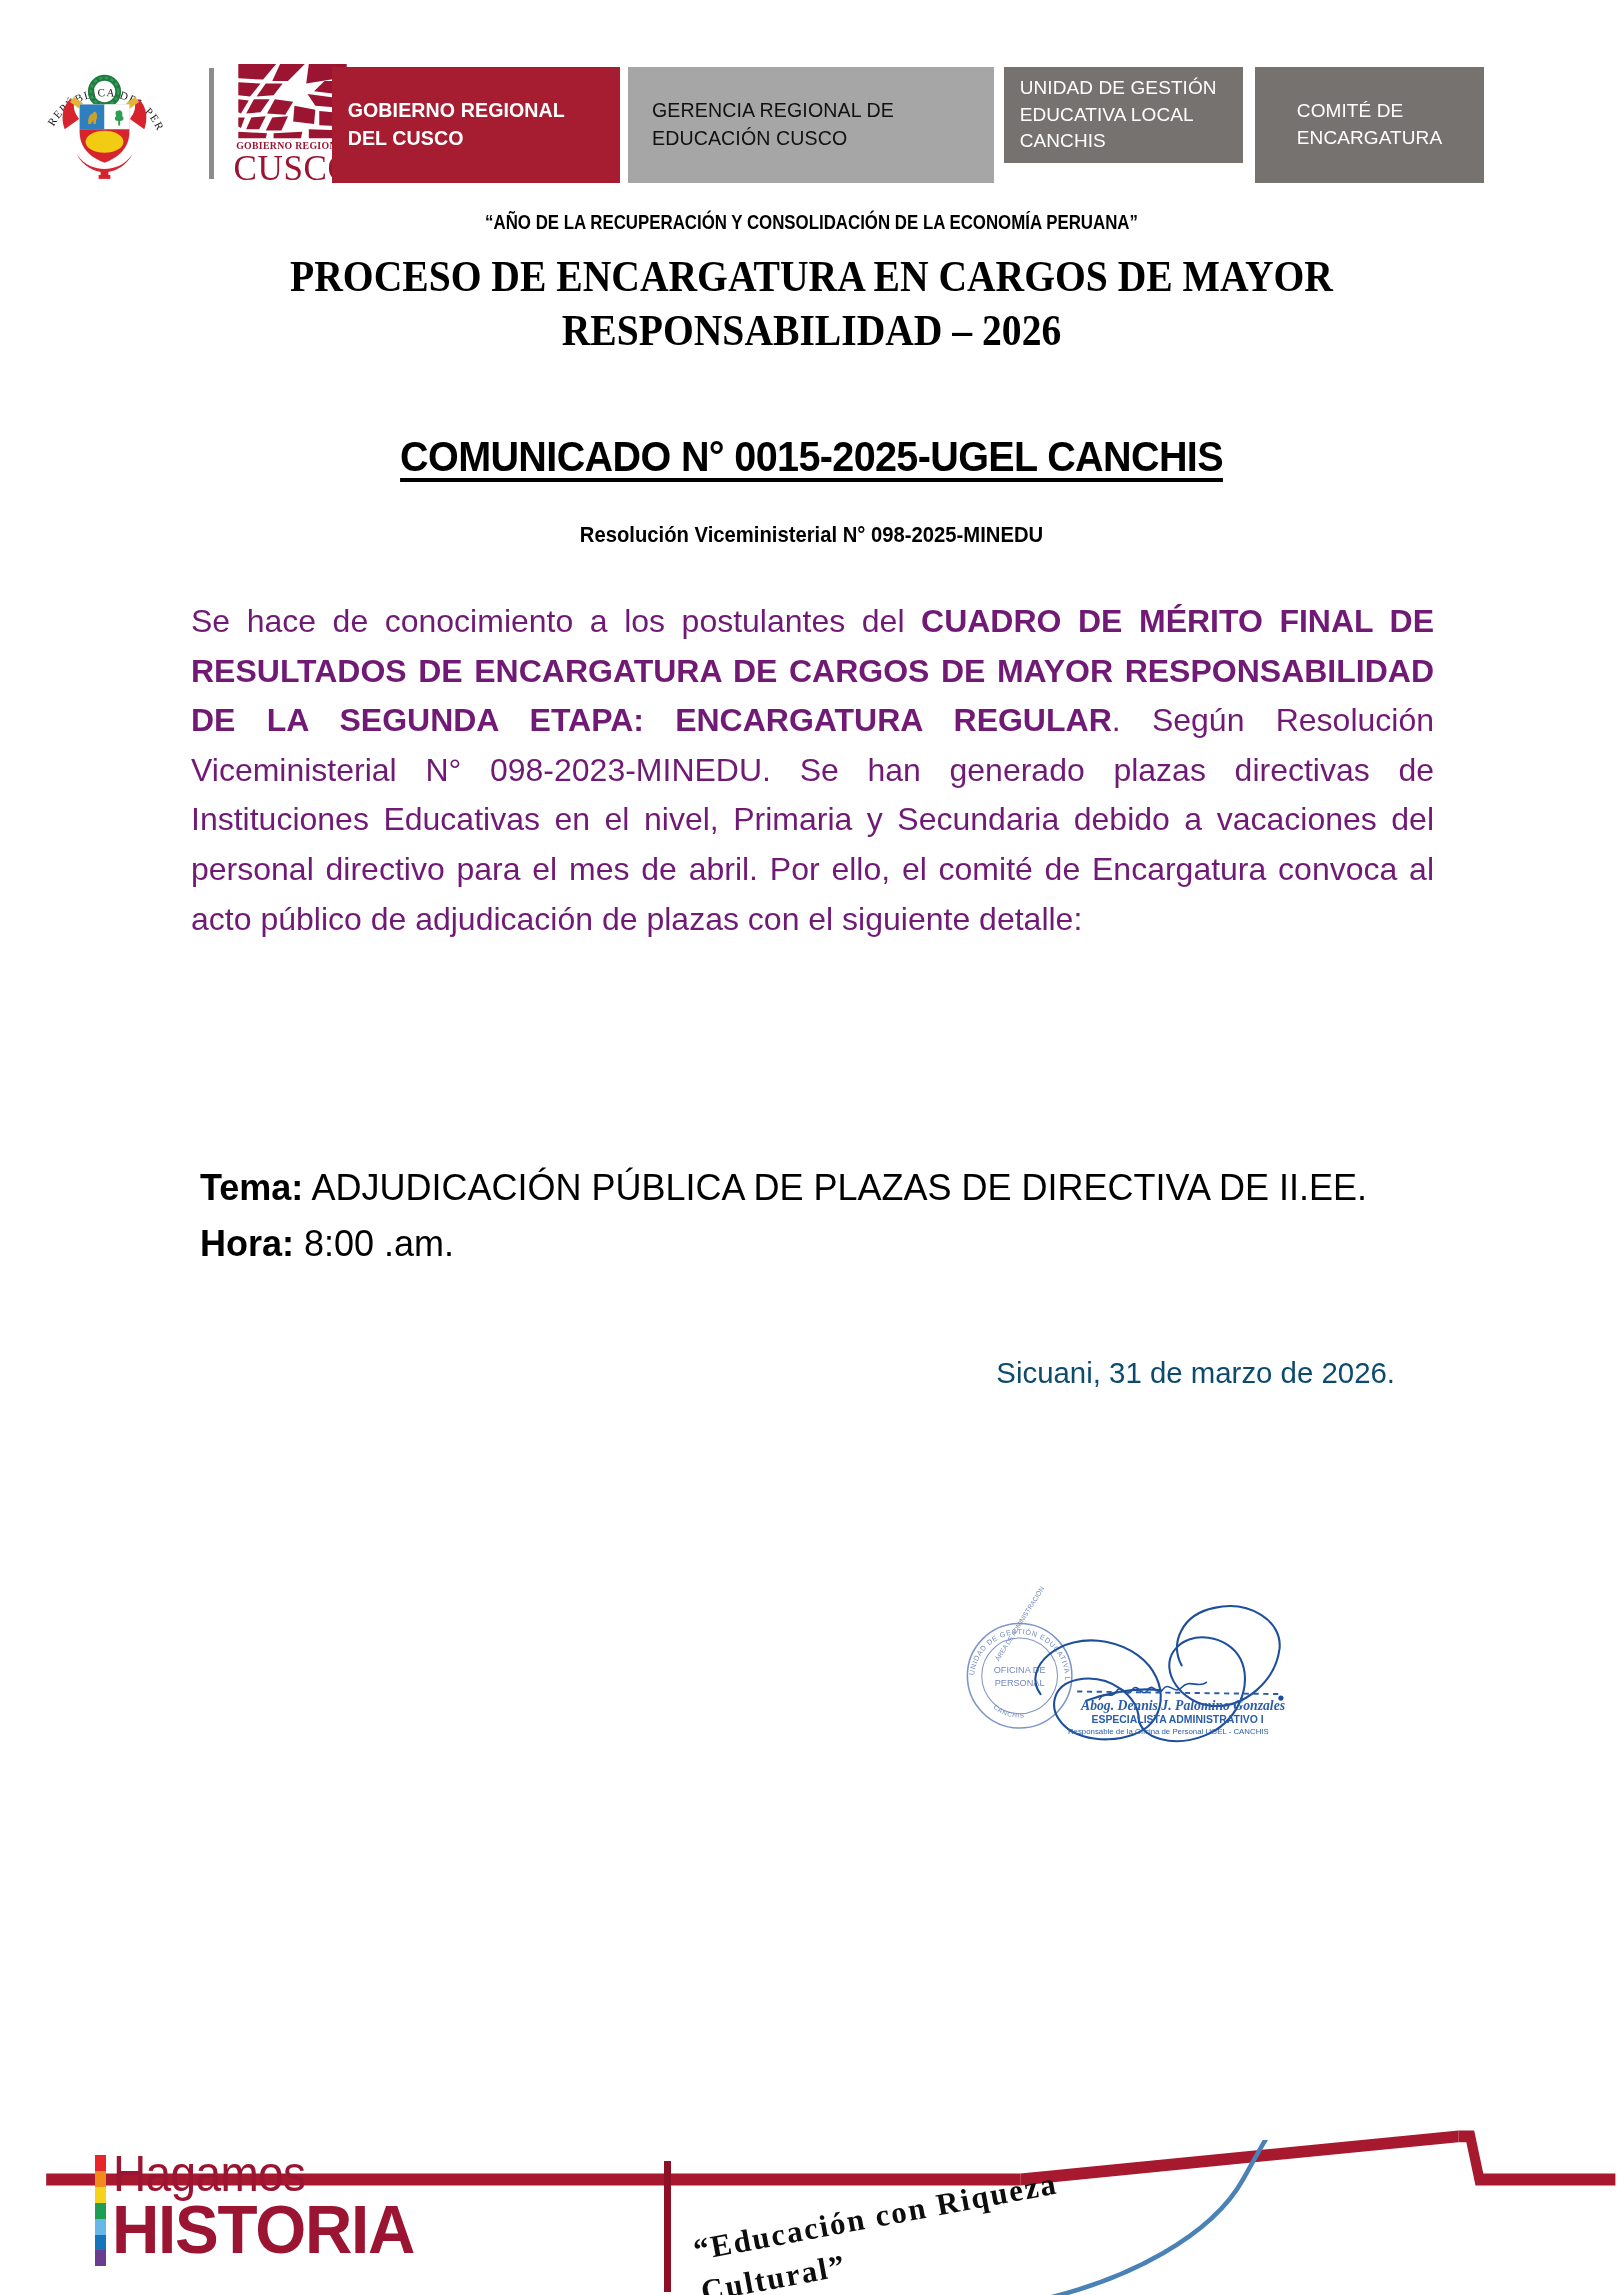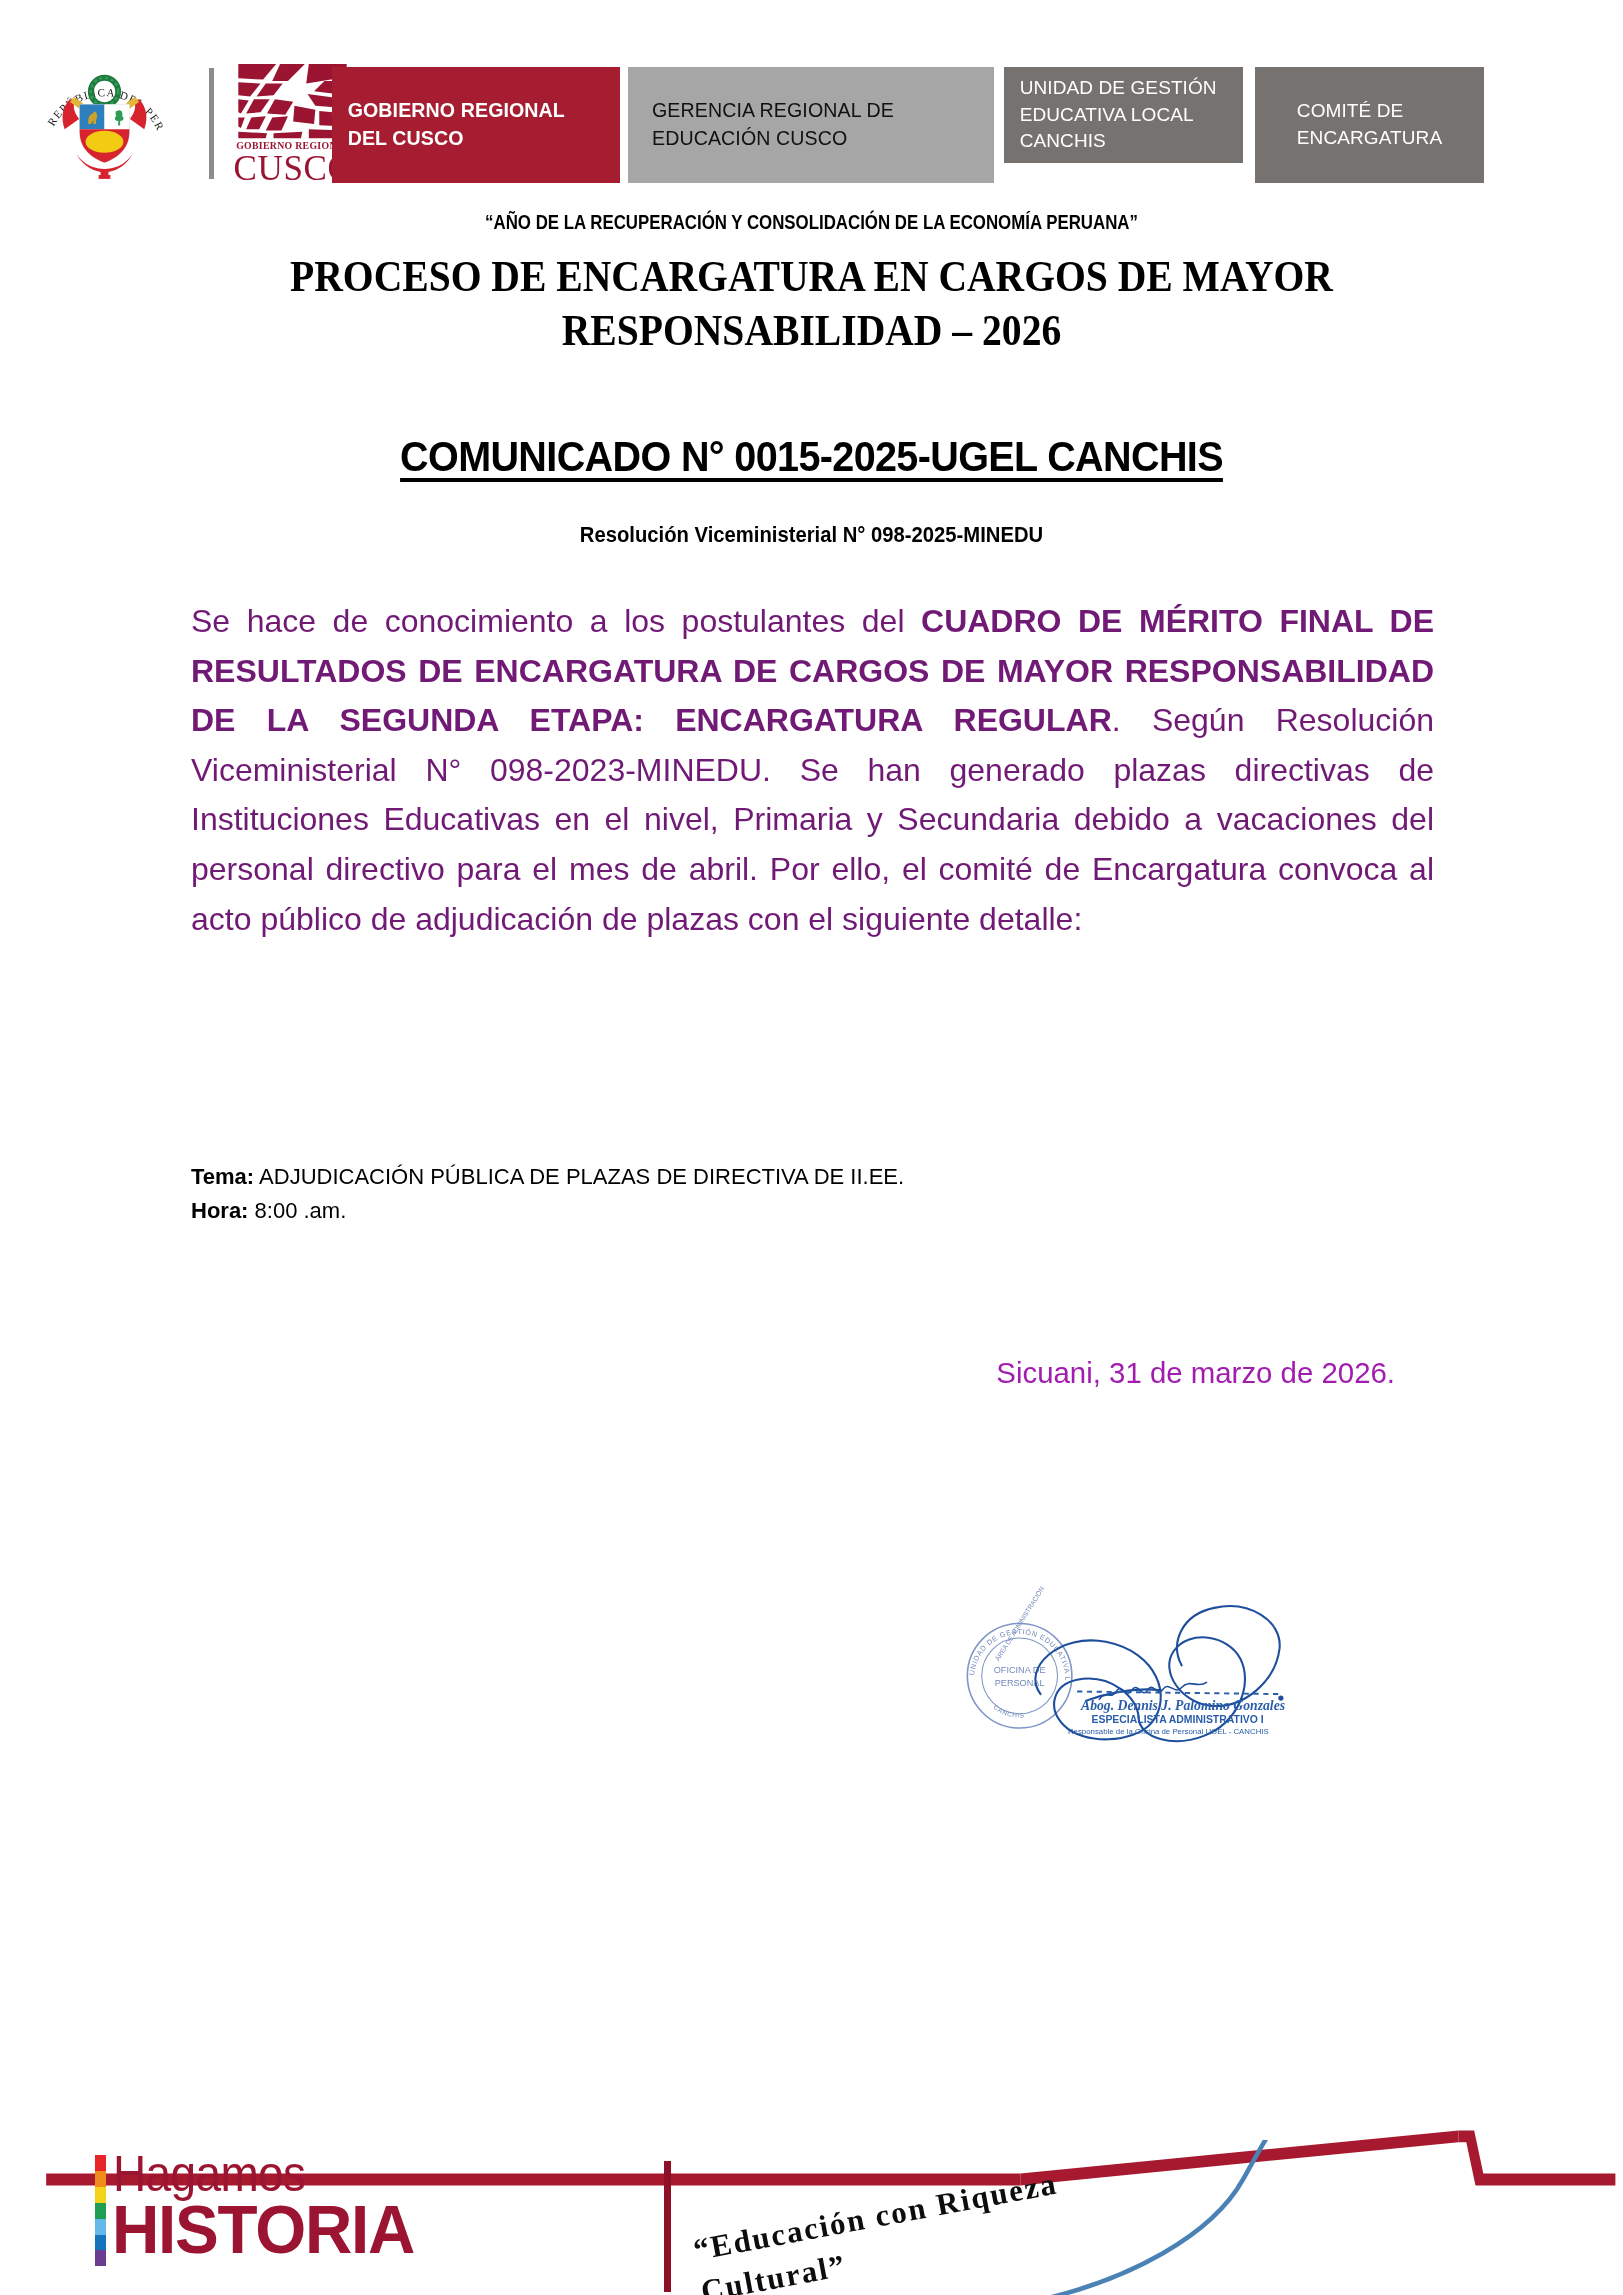--- a/index.html
+++ b/index.html
@@ -194,40 +194,40 @@
     line-height: 1.55;
     color: #701a75;
     text-align: justify;
     text-justify: inter-word;
     margin: 0;
   }
   .body-par b { font-weight: bold; }
 
   .details {
     position: absolute;
-    left: 191px;
+    left: 200px;
     top: 1160px;
     width: 1243px;
     font-family: "Liberation Sans", sans-serif;
-    font-size: 22px;
+    font-size: 36px;
     line-height: 1.55;
     color: #000000;
   }
   .details .row { display: block; }
   .details .lbl { font-weight: bold; }
 
   .place-date {
     position: absolute;
     left: 191px;
     top: 1356px;
     width: 1243px;
     text-align: right;
     font-family: "Liberation Sans", sans-serif;
     font-size: 29.4px;
-    color: #a21caf;
+    color: #0c4a6e;
     padding-right: 39px;
     box-sizing: border-box;
   }
 
   
   .sig-area {
     position: absolute;
     left: 942px;
     top: 1570px;
     width: 393px;

